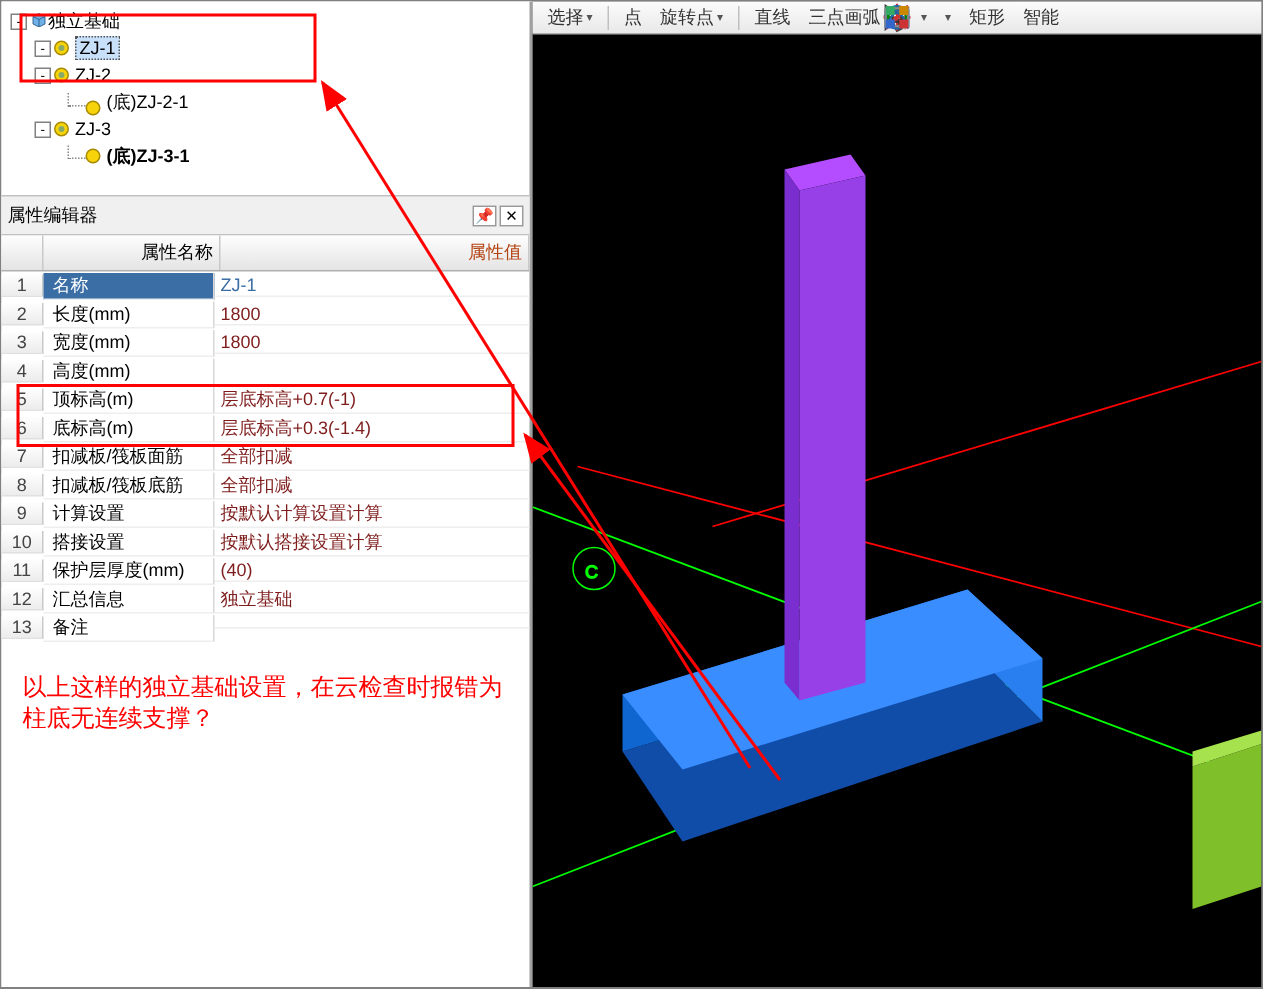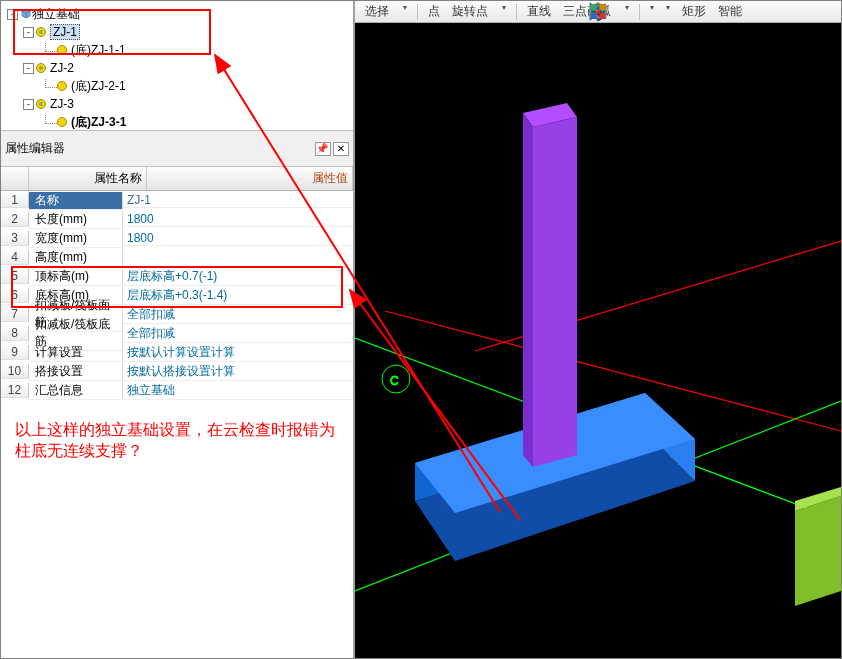--- a/index.html
+++ b/index.html
@@ -9,42 +9,42 @@
 .tree-panel { height: 130px; overflow: hidden; padding: 4px 2px; border-bottom: 1px solid #c0c0c0; position: relative; }
 .tree-item { display: flex; align-items: center; height: 18px; white-space: nowrap; }
 .tree-indent { display: inline-block; border-left: 1px dotted #888; border-bottom: 1px dotted #888; height: 9px; width: 12px; margin-bottom: 6px; margin-left: 4px; }
 .tree-exp { width: 11px; height: 11px; border: 1px solid #808080; display: inline-flex; align-items: center; justify-content: center; font-size: 9px; line-height: 9px; background: #fff; margin-right: 2px; cursor: pointer; }
 .cube-svg { width: 12px; height: 10px; }
 .tree-dot { width: 10px; height: 10px; border-radius: 50%; background: #f7d40a; border: 1px solid #a88a00; display: inline-block; margin-right: 4px; }
 .tree-dot.inner::before { content: ""; display:block; width:4px; height:4px; border-radius:50%; background:#8a6; margin:2px auto; }
 .tree-label { }
 .sel { background: #c9e0fa; border: 1px dotted #555; padding: 0 2px; }
 .red-box { position: absolute; border: 2px solid #ff0000; pointer-events: none; }
-.prop-title { display:flex; align-items:center; justify-content:space-between; height:36px; background:#f0f0f0; border-bottom:1px solid #c0c0c0; padding:0 4px; }
+.prop-title { display:flex; align-items:center; justify-content:space-between; height:26px; background:#f0f0f0; border-bottom:1px solid #c0c0c0; padding:0 4px; }
 .prop-title .tools { display:flex; gap:2px; }
 .tool-btn { width:16px; height:14px; border:1px solid #999; background:#fff; display:inline-flex; align-items:center; justify-content:center; font-size:10px; cursor:pointer; }
 .prop-grid { flex:0 0 auto; }
 .grid-head { display:flex; background:linear-gradient(#fefefe,#e4e4e4); border-bottom:1px solid #b0b0b0; }
 .grid-head div { padding:3px 4px; border-right:1px solid #c9c9c9; text-align:right; }
 .col-idx { width:28px; }
 .col-name { width:118px; }
 .col-val { flex:1; color:#b44312; }
 .grid-body { }
 .grid-row { display:flex; height:19px; align-items:center; }
 .grid-row .cell-idx { width:28px; text-align:center; background:linear-gradient(#fefefe,#ececec); border-right:1px solid #c9c9c9; border-bottom:1px solid #e0e0e0; color:#444; }
-.grid-row .cell-name { width:94px; padding-left:6px; border-right:1px solid #d8d8d8; border-bottom:1px solid #eee; }
-.grid-row .cell-val { flex:1; padding-left:4px; color:#0369a1; border-bottom:1px solid #eee; }
+.grid-row .cell-name { width:114px; padding-left:6px; border-right:1px solid #d8d8d8; border-bottom:1px solid #eee; }
+.grid-row .cell-val { flex:1; padding-left:4px; color:#7f1d1d; border-bottom:1px solid #eee; }
 .grid-row.sel-row .cell-name { background:#3a6ea5; color:#fff; }
 .grid-row.sel-row .cell-val { color:#3a6ea5; }
 .expand-plus { display:inline-block; width:9px; height:9px; border:1px solid #808080; font-size:8px; line-height:7px; text-align:center; margin-right:4px; background:#fff; }
 .annotation { padding:20px 14px; color:#ff0000; font-size:16px; }
 .viewport { flex:1; background:#000; position:relative; }
 .viewport svg { position:absolute; inset:0; width:100%; height:100%; }
 .toolbar { position:absolute; top:0; left:0; right:0; height:22px; background:linear-gradient(#fcfcfc,#e8e8e8); border-bottom:1px solid #b0b0b0; display:flex; align-items:center; padding:0 6px; gap:4px; overflow:hidden; white-space:nowrap; }
-.tb-btn { display:inline-flex; gap:14px; padding:0 4px; height:18px; cursor:pointer; color:#333; }
+.tb-btn { display:inline-flex; align-items:center; gap:2px; padding:0 4px; height:18px; cursor:pointer; color:#333; }
 .tb-sep { width:1px; height:16px; background:#c0c0c0; margin:0 2px; }
 .tb-dd { font-size:8px; color:#555; }
 .tb-ico { width:14px; height:14px; display:inline-block; }
 .arrows-overlay { position:absolute; inset:0; pointer-events:none; }
 </style>
 </head>
 <body>
 
 <div class="app">
 
@@ -62,32 +62,27 @@
             </svg>
         </span>
         <span class="tree-label">独立基础</span>
       </div>
 
       <div class="tree-item" style="padding-left:20px;">
         <span class="tree-exp">-</span>
         <span class="tree-dot inner"></span>
         <span class="tree-label sel">ZJ-1</span>
       </div>
-      <div class="tree-item" style="padding-left:38px;">
-        <span class="tree-indent"></span>
-        <span class="tree-dot"></span>
-        <span class="tree-label">(底)ZJ-1-1</span>
-      </div>
 
       <div class="tree-item" style="padding-left:20px;">
         <span class="tree-exp">-</span>
         <span class="tree-dot inner"></span>
         <span class="tree-label">ZJ-2</span>
       </div>
-      <div class="tree-item" style="padding-left:38px;">
+      <div class="tree-item" style="padding-left:38px;align-items:flex-end;">
         <span class="tree-indent"></span>
         <span class="tree-dot"></span>
         <span class="tree-label">(底)ZJ-2-1</span>
       </div>
 
       <div class="tree-item" style="padding-left:20px;">
         <span class="tree-exp">-</span>
         <span class="tree-dot inner"></span>
         <span class="tree-label">ZJ-3</span>
       </div>
@@ -158,23 +153,33 @@
             <div class="cell-idx">9</div>
             <div class="cell-name">计算设置</div>
             <div class="cell-val">按默认计算设置计算</div>
           </div>
           <div class="grid-row">
             <div class="cell-idx">10</div>
             <div class="cell-name">搭接设置</div>
             <div class="cell-val">按默认搭接设置计算</div>
           </div>
           <div class="grid-row">
+            <div class="cell-idx">11</div>
+            <div class="cell-name">保护层厚度(mm)</div>
+            <div class="cell-val">(40)</div>
+          </div>
+          <div class="grid-row">
             <div class="cell-idx">12</div>
             <div class="cell-name">汇总信息</div>
             <div class="cell-val">独立基础</div>
+          </div>
+          <div class="grid-row">
+            <div class="cell-idx">13</div>
+            <div class="cell-name">备注</div>
+            <div class="cell-val"></div>
           </div>
         </div>
     </div>
 
     <div class="annotation">以上这样的独立基础设置，在云检查时报错为柱底无连续支撑？</div>
 
   </div>
 
   <div class="viewport">
 

